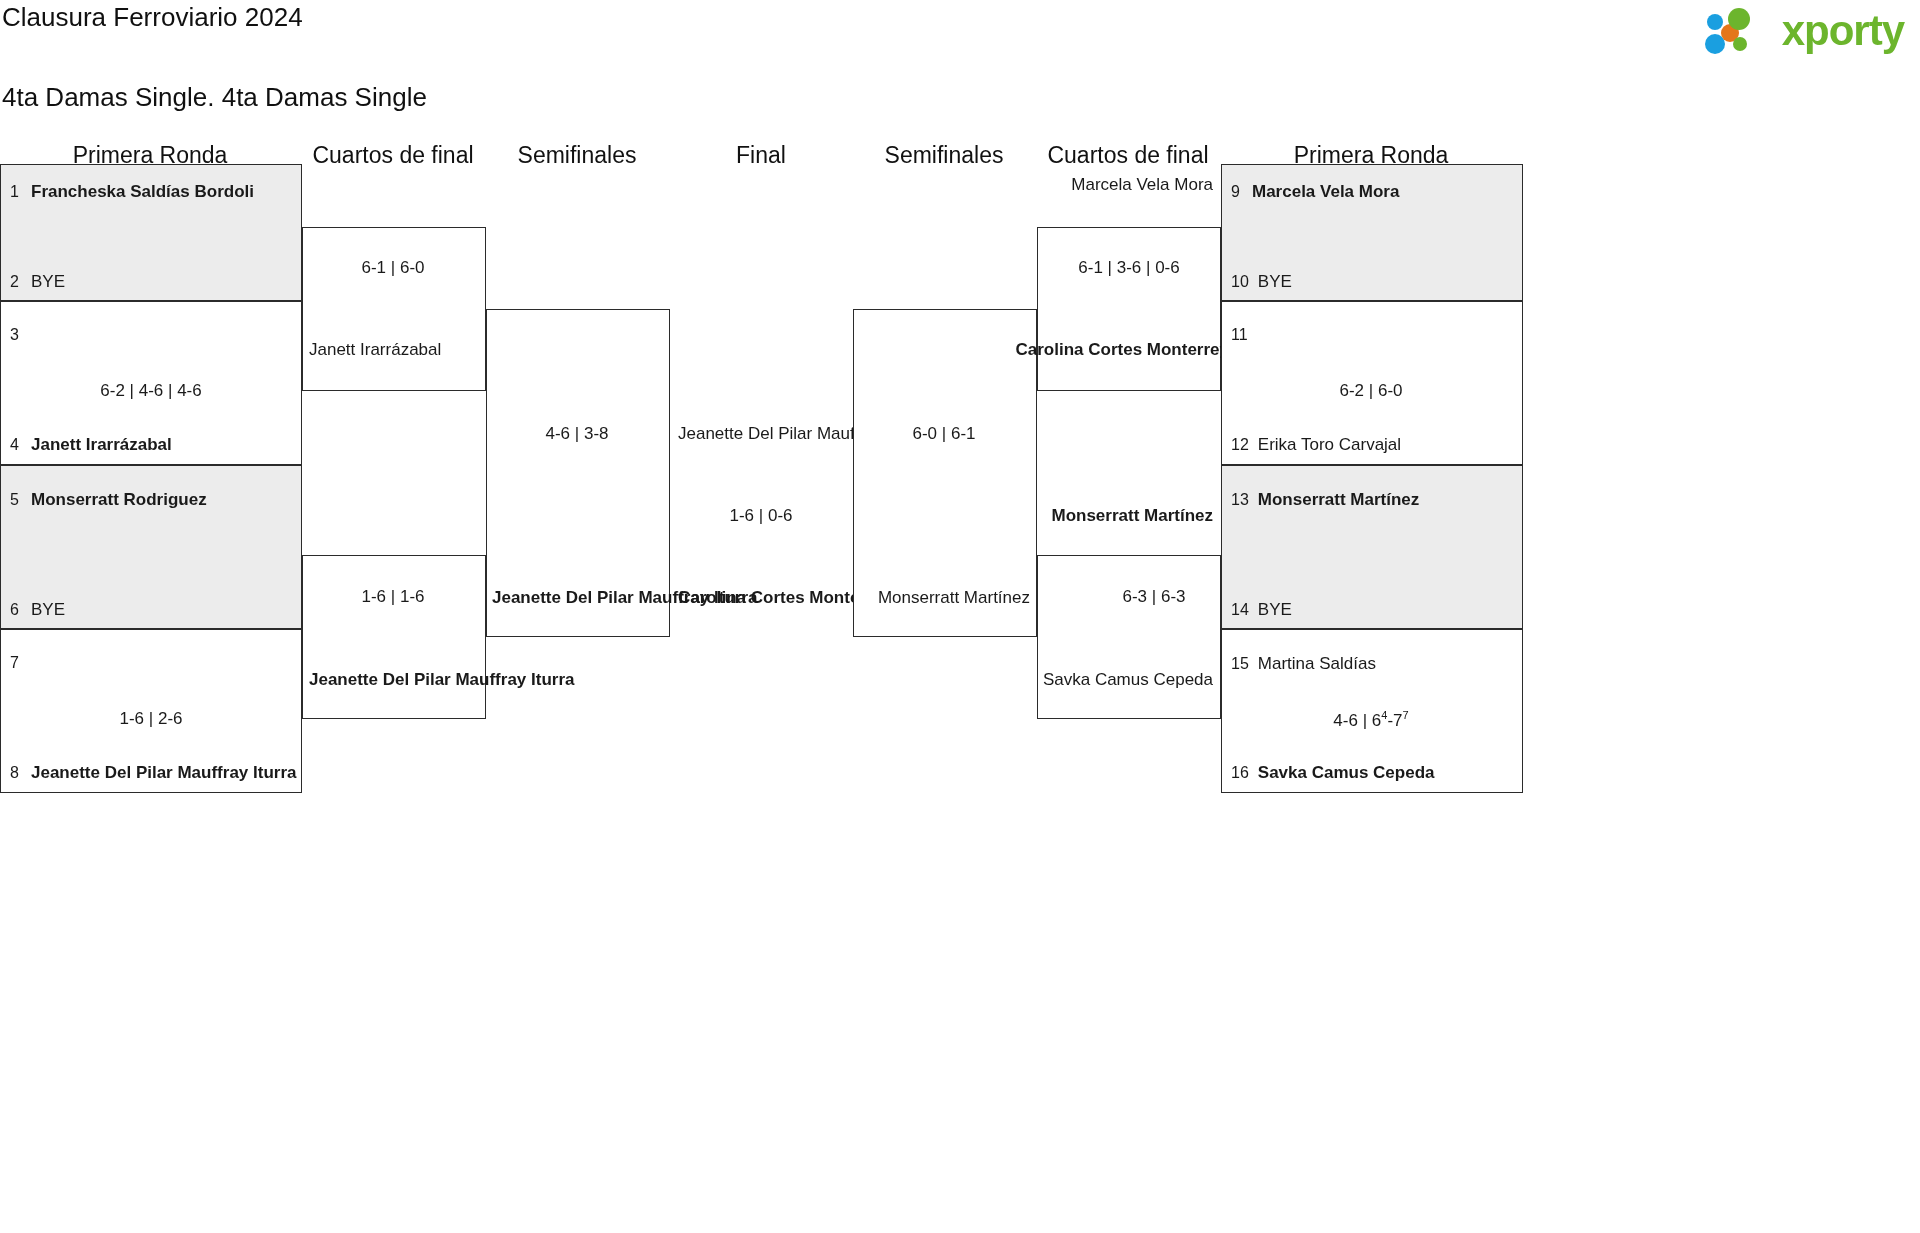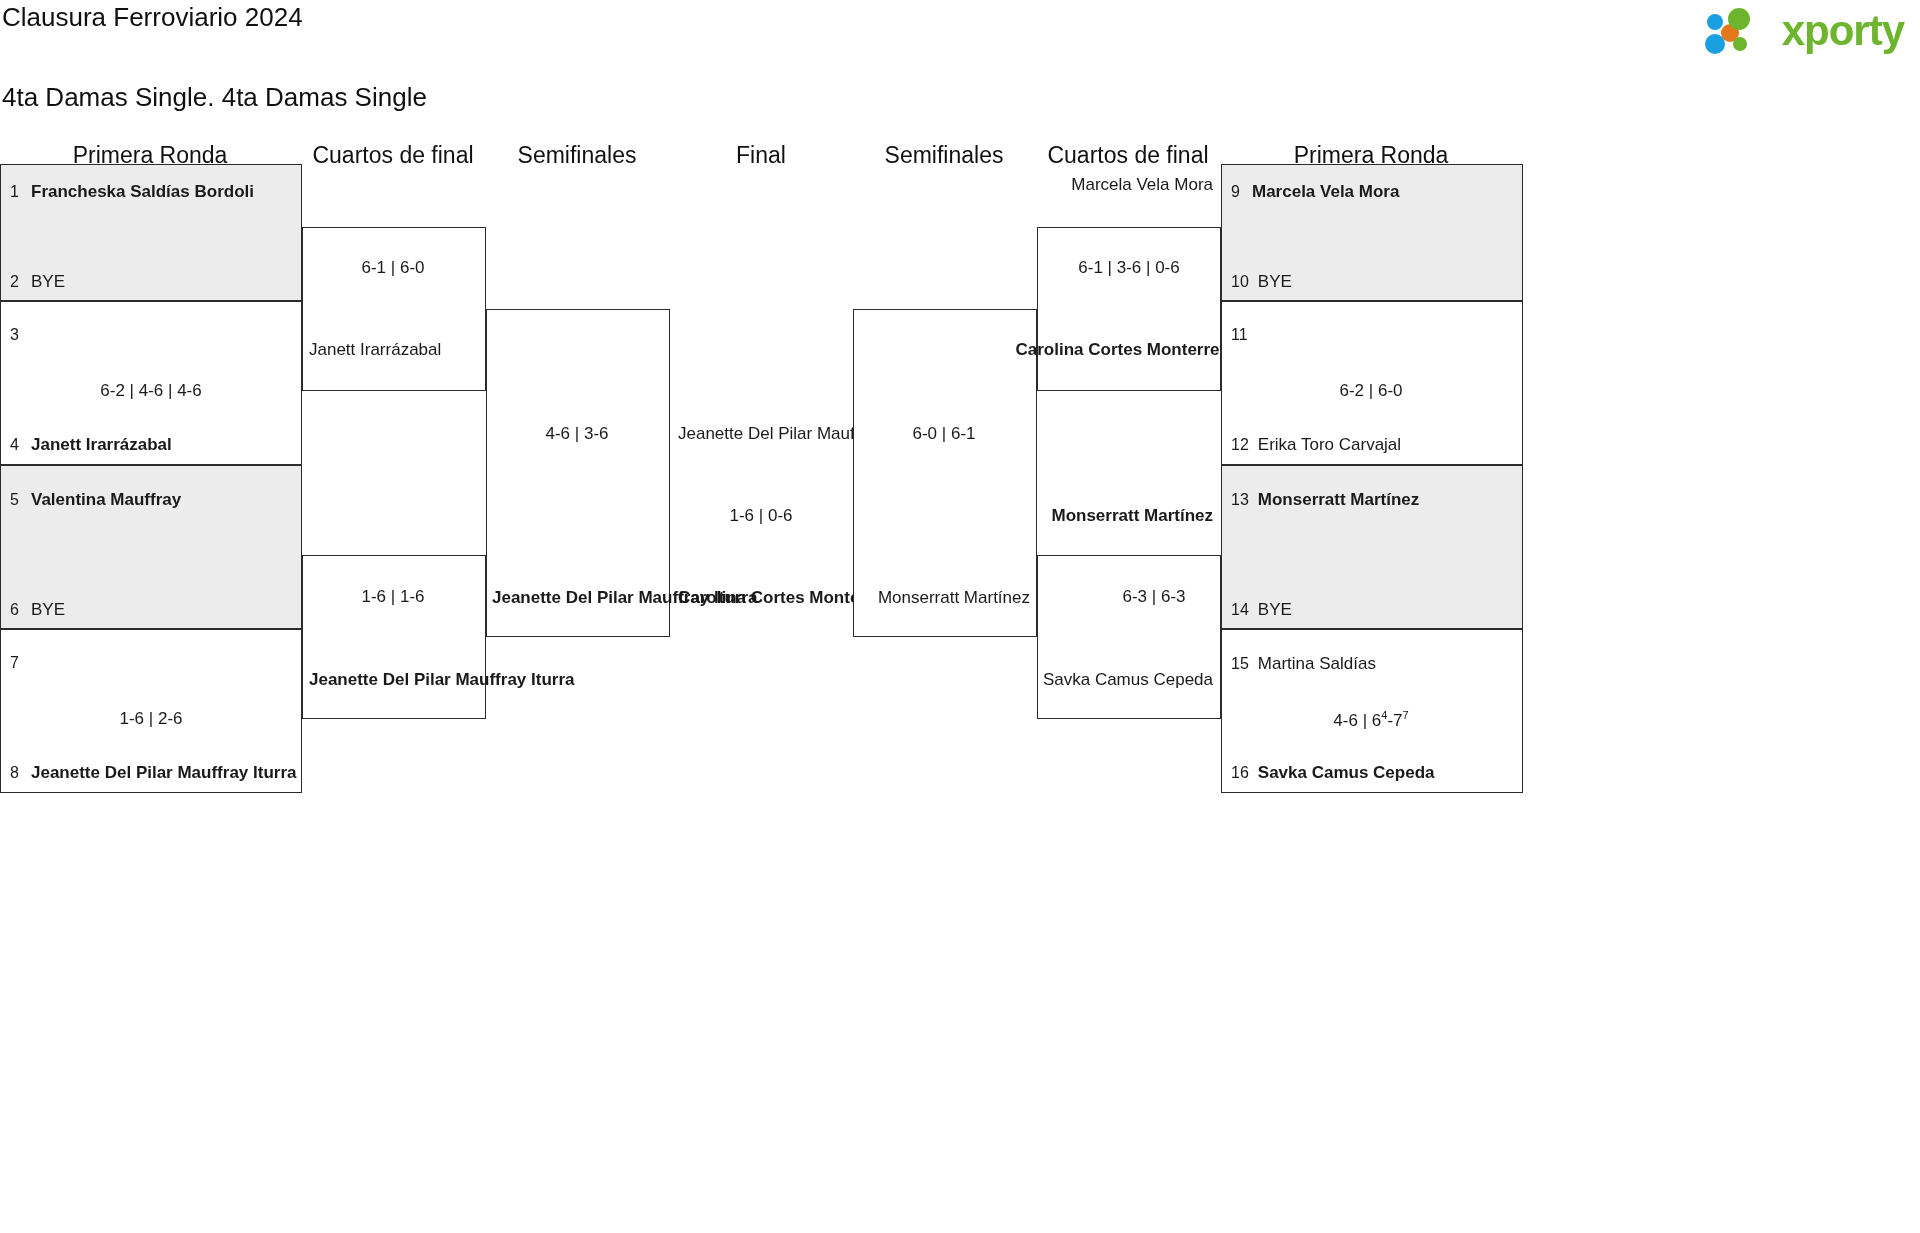--- a/index.html
+++ b/index.html
@@ -110,21 +110,21 @@
   <div class="seed" style="left:10px; top:326px;">
     <span class="num">3</span>
     <span class="nm"></span>
   </div>
   <div class="seed win" style="left:10px; top:435px;">
     <span class="num">4</span>
     <span class="nm">Janett Irarrázabal</span>
   </div>
   <div class="seed win" style="left:10px; top:490px;">
     <span class="num">5</span>
-    <span class="nm">Valentina Mauffray</span>
+    <span class="nm">Monserratt Rodriguez</span>
   </div>
   <div class="seed" style="left:10px; top:600px;">
     <span class="num">6</span>
     <span class="nm">BYE</span>
   </div>
   <div class="seed" style="left:10px; top:654px;">
     <span class="num">7</span>
     <span class="nm"></span>
   </div>
   <div class="seed win" style="left:10px; top:763px;">
@@ -138,21 +138,21 @@
   <div class="bx" style="left:302px; top:227px; width:184px; height:164px;"></div>
   <div class="bx" style="left:302px; top:555px; width:184px; height:164px;"></div>
 
   <div class="score" style="left:393px; top:258px;">6-1 | 6-0</div>
   <div class="adv" style="left:309px; top:340px;">Janett Irarrázabal</div>
 
   <div class="score" style="left:393px; top:587px;">1-6 | 1-6</div>
   <div class="adv bold" style="left:309px; top:670px;">Jeanette Del Pilar Mauffray Iturra</div>
 
   <div class="bx" style="left:486px; top:309px; width:184px; height:328px;"></div>
-  <div class="score" style="left:577px; top:424px;">4-6 | 3-6</div>
+  <div class="score" style="left:577px; top:424px;">4-6 | 3-8</div>
   <div class="adv bold" style="left:492px; top:588px;">Jeanette Del Pilar Mauffray Iturra</div>
 
   <div class="adv" style="left:678px; top:424px;">Jeanette Del Pilar Mauffray Iturra</div>
   <div class="score" style="left:761px; top:506px;">1-6 | 0-6</div>
   <div class="adv bold" style="left:678px; top:588px;">Carolina Cortes Monterrey</div>
 
   <div class="bx" style="left:853px; top:309px; width:184px; height:328px;"></div>
   <div class="score" style="left:944px; top:424px;">6-0 | 6-1</div>
   <div class="adv right" style="left:1030px; top:588px;">Monserratt Martínez</div>
   <div class="adv bold right" style="left:1213px; top:506px;">Monserratt Martínez</div>

